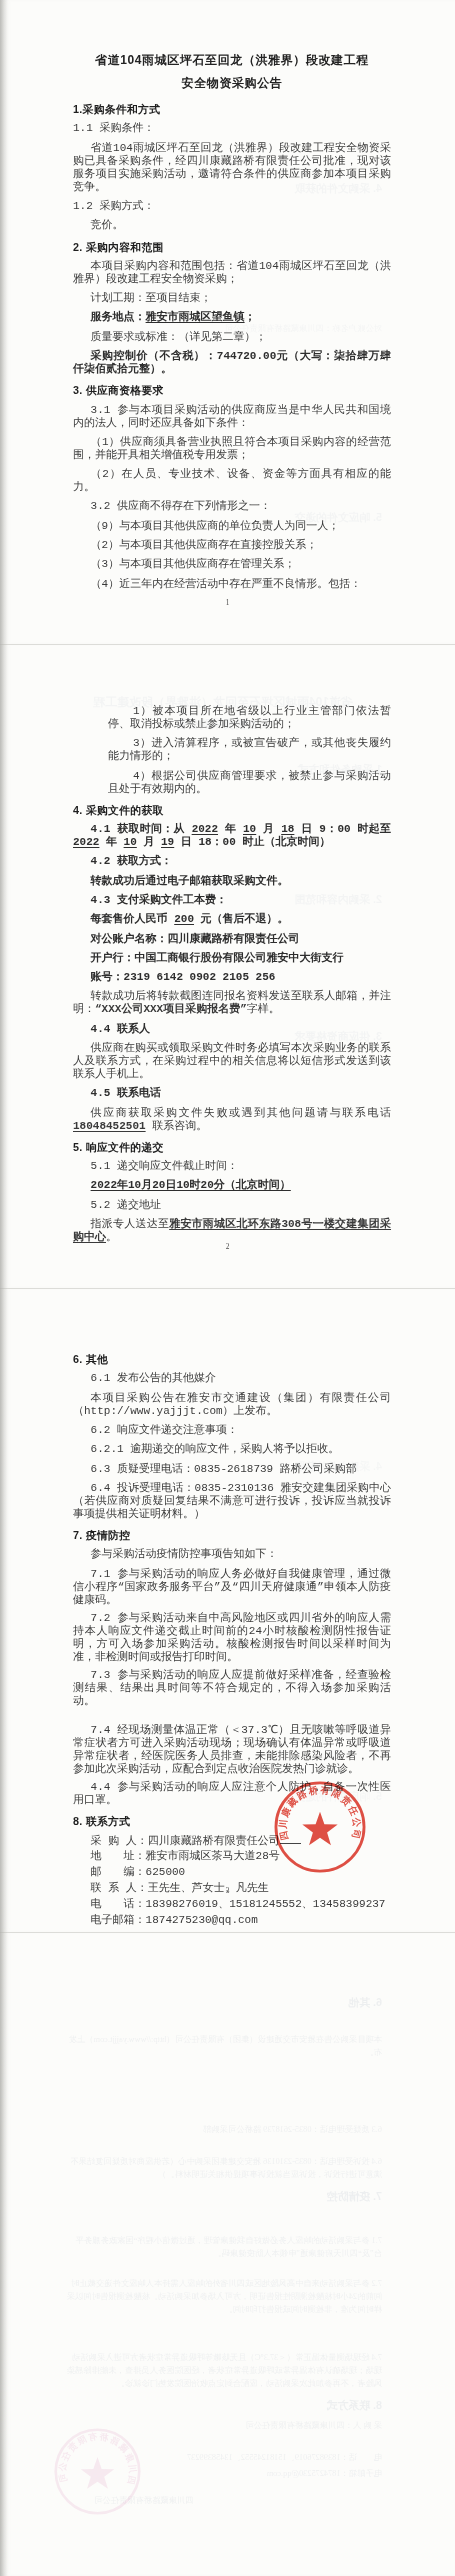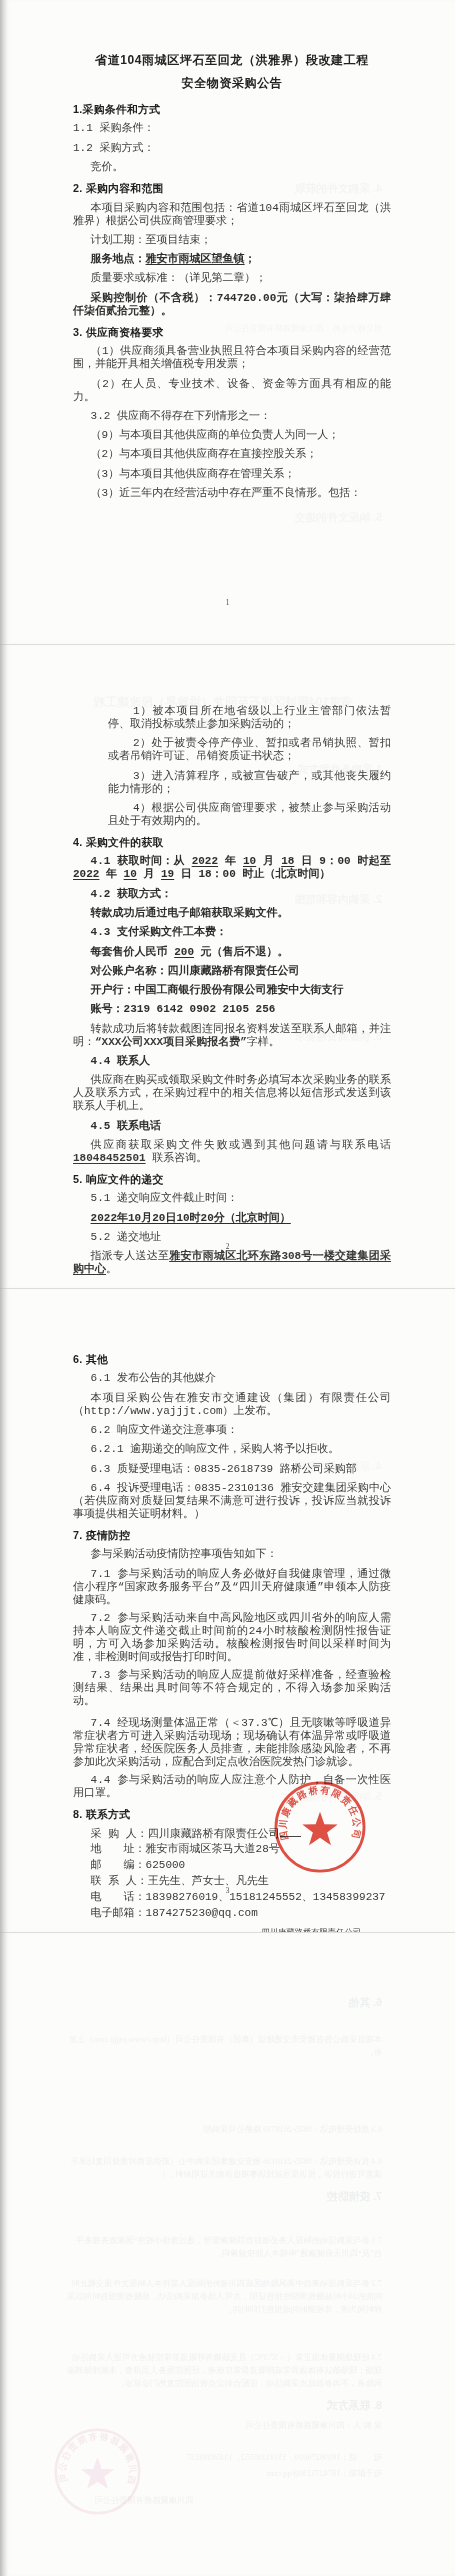--- a/index.html
+++ b/index.html
@@ -38,49 +38,50 @@
 <body>
 
 <div class="scan">
 
   <div class="pg">
     <div class="pad pad-1">
       <p class="tt">省道104雨城区坪石至回龙（洪雅界）段改建工程</p>
       <p class="tt">安全物资采购公告</p>
       <p class="h">1.采购条件和方式</p>
       <p class="p flush">1.1 采购条件：</p>
+      <p class="p ind">省道104雨城区坪石至回龙（洪雅界）段改建工程安全物资采购已具备采购条件，经四川康藏路桥有限责任公司批准，现对该服务项目实施采购活动，邀请符合条件的供应商参加本项目采购竞争。</p>
       <p class="p flush">1.2 采购方式：</p>
       <p class="p ind">竞价。</p>
       <p class="h">2. 采购内容和范围</p>
-      <p class="p ind">本项目采购内容和范围包括：省道104雨城区坪石至回龙（洪雅界）根据公司供应商管理要求；</p>
+      <p class="p ind">本项目采购内容和范围包括：省道104雨城区坪石至回龙（洪雅界）段改建工程安全物资采购；</p>
       <p class="p ind">计划工期：至项目结束；</p>
       <p class="p ind sb"><span>服务地点：</span><span class="u">雅安市雨城区望鱼镇</span><span>；</span></p>
       <p class="p ind">质量要求或标准：（详见第二章）；</p>
       <p class="p ind sb">采购控制价（不含税）：744720.00元（大写：柒拾肆万肆仟柒佰贰拾元整）。</p>
       <p class="h">3. 供应商资格要求</p>
+      <p class="p ind">3.1 参与本项目采购活动的供应商应当是中华人民共和国境内的法人，同时还应具备如下条件：</p>
       <p class="p ind">（1）供应商须具备营业执照且符合本项目采购内容的经营范围，并能开具相关增值税专用发票；</p>
       <p class="p ind">（2）在人员、专业技术、设备、资金等方面具有相应的能力。</p>
       <p class="p ind">3.2 供应商不得存在下列情形之一：</p>
       <p class="p ind">（9）与本项目其他供应商的单位负责人为同一人；</p>
       <p class="p ind">（2）与本项目其他供应商存在直接控股关系；</p>
       <p class="p ind">（3）与本项目其他供应商存在管理关系；</p>
-      <p class="p ind">（3）近三年内在经营活动中存在严重不良情形。包括：</p>
+      <p class="p ind">（4）近三年内在经营活动中存在严重不良情形。包括：</p>
     </div>
     <div class="pn">1</div>
     <div class="ghost">
       <p class="g gh" style="top:181px">4. 采购文件的获取</p>
       <p class="g gb" style="top:322px">对公账户名称：四川康藏路桥有限责任公司</p>
       <p class="g gh" style="top:510px">5. 响应文件的递交</p>
     </div>
   </div>
 
   <div class="pg">
     <div class="pad pad-2">
       <p class="p ind2">1）被本项目所在地省级以上行业主管部门依法暂停、取消投标或禁止参加采购活动的；</p>
-      <p class="p ind2">2）处于被责令停产停业、暂扣或者吊销执照、暂扣或者吊销许可证、吊销资质证书状态；</p>
       <p class="p ind2">3）进入清算程序，或被宣告破产，或其他丧失履约能力情形的；</p>
       <p class="p ind2">4）根据公司供应商管理要求，被禁止参与采购活动且处于有效期内的。</p>
       <p class="h">4. 采购文件的获取</p>
       <p class="p ind sb"><span>4.1 获取时间：从 </span><span class="u">2022</span><span> 年 </span><span class="u">10</span><span> 月 </span><span class="u">18</span><span> 日 9：00 时起至 </span><span class="u">2022</span><span> 年 </span><span class="u">10</span><span> 月 </span><span class="u">19</span><span> 日 18：00 时止（北京时间）</span></p>
       <p class="p ind sb">4.2 获取方式：</p>
       <p class="p ind sb">转款成功后通过电子邮箱获取采购文件。</p>
       <p class="p ind sb">4.3 支付采购文件工本费：</p>
       <p class="p ind sb"><span>每套售价人民币 </span><span class="u">200</span><span> 元（售后不退）。</span></p>
       <p class="p ind sb">对公账户名称：四川康藏路桥有限责任公司</p>
       <p class="p ind sb">开户行：中国工商银行股份有限公司雅安中大街支行</p>
@@ -112,21 +113,21 @@
       <p class="p ind">6.1 发布公告的其他媒介</p>
       <p class="p ind">本项目采购公告在雅安市交通建设（集团）有限责任公司（http://www.yajjjt.com）上发布。</p>
       <p class="p ind">6.2 响应文件递交注意事项：</p>
       <p class="p ind">6.2.1 逾期递交的响应文件，采购人将予以拒收。</p>
       <p class="p ind">6.3 质疑受理电话：0835-2618739 路桥公司采购部</p>
       <p class="p ind">6.4 投诉受理电话：0835-2310136 雅安交建集团采购中心（若供应商对质疑回复结果不满意可进行投诉，投诉应当就投诉事项提供相关证明材料。）</p>
       <p class="h">7. 疫情防控</p>
       <p class="p ind">参与采购活动疫情防控事项告知如下：</p>
       <p class="p ind" style="margin-bottom:5.1px">7.1 参与采购活动的响应人务必做好自我健康管理，通过微信小程序“国家政务服务平台”及“四川天府健康通”申领本人防疫健康码。</p>
       <p class="p ind" style="margin-bottom:5.1px">7.2 参与采购活动来自中高风险地区或四川省外的响应人需持本人响应文件递交截止时间前的24小时核酸检测阴性报告证明，方可入场参加采购活动。核酸检测报告时间以采样时间为准，非检测时间或报告打印时间。</p>
-      <p class="p ind" style="margin-bottom:9px">7.3 参与采购活动的响应人应提前做好采样准备，经查验检测结果、结果出具时间等不符合规定的，不得入场参加采购活动。</p>
+      <p class="p ind" style="margin-bottom:16px">7.3 参与采购活动的响应人应提前做好采样准备，经查验检测结果、结果出具时间等不符合规定的，不得入场参加采购活动。</p>
       <p class="p ind" style="margin-bottom:5.1px">7.4 经现场测量体温正常（＜37.3℃）且无咳嗽等呼吸道异常症状者方可进入采购活动现场；现场确认有体温异常或呼吸道异常症状者，经医院医务人员排查，未能排除感染风险者，不再参加此次采购活动，应配合到定点收治医院发热门诊就诊。</p>
       <p class="p ind">4.4 参与采购活动的响应人应注意个人防护，自备一次性医用口罩。</p>
       <p class="h">8. 联系方式</p>
       <p class="p ind contact"><span>采 购 人：四川康藏路桥有限责任公司</span><span style="display:inline-block;width:21.6px;border-bottom:0.6px solid #444;"></span></p>
       <p class="p ind contact">地　　址：雅安市雨城区茶马大道28号</p>
       <p class="p ind contact">邮　　编：625000</p>
       <p class="p ind contact">联 系 人：王先生、芦女士、凡先生</p>
       <p class="p ind contact">电　　话：18398276019、15181245552、13458399237</p>
       <p class="p ind contact">电子邮箱：1874275230@qq.com</p>
       <div class="sign">

